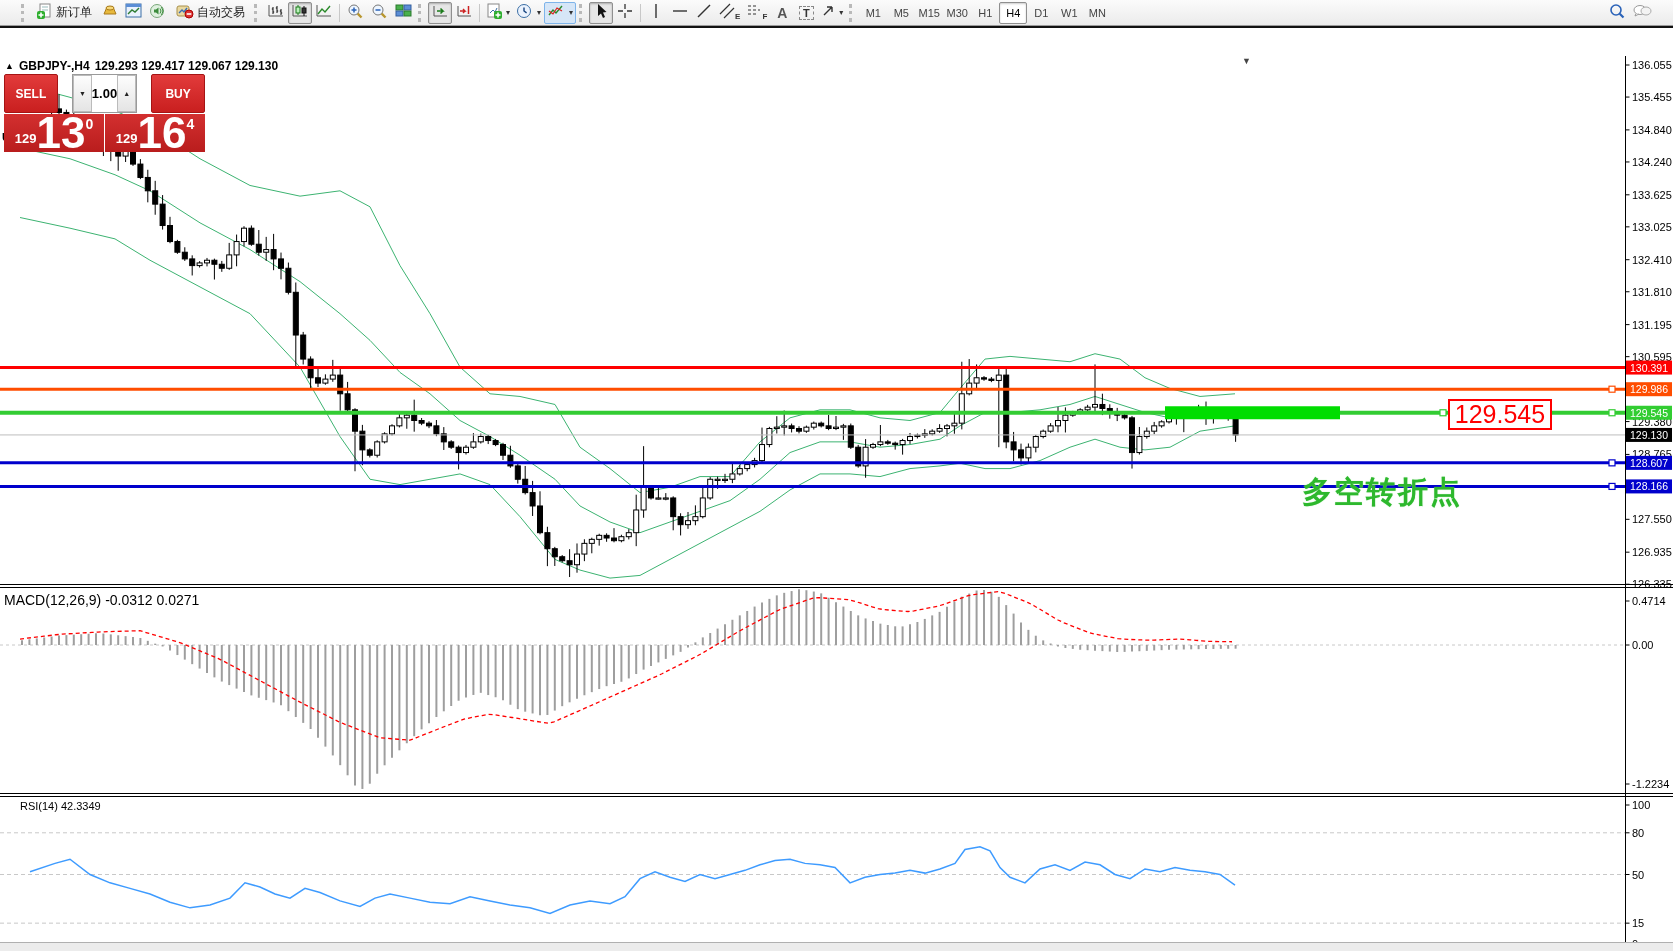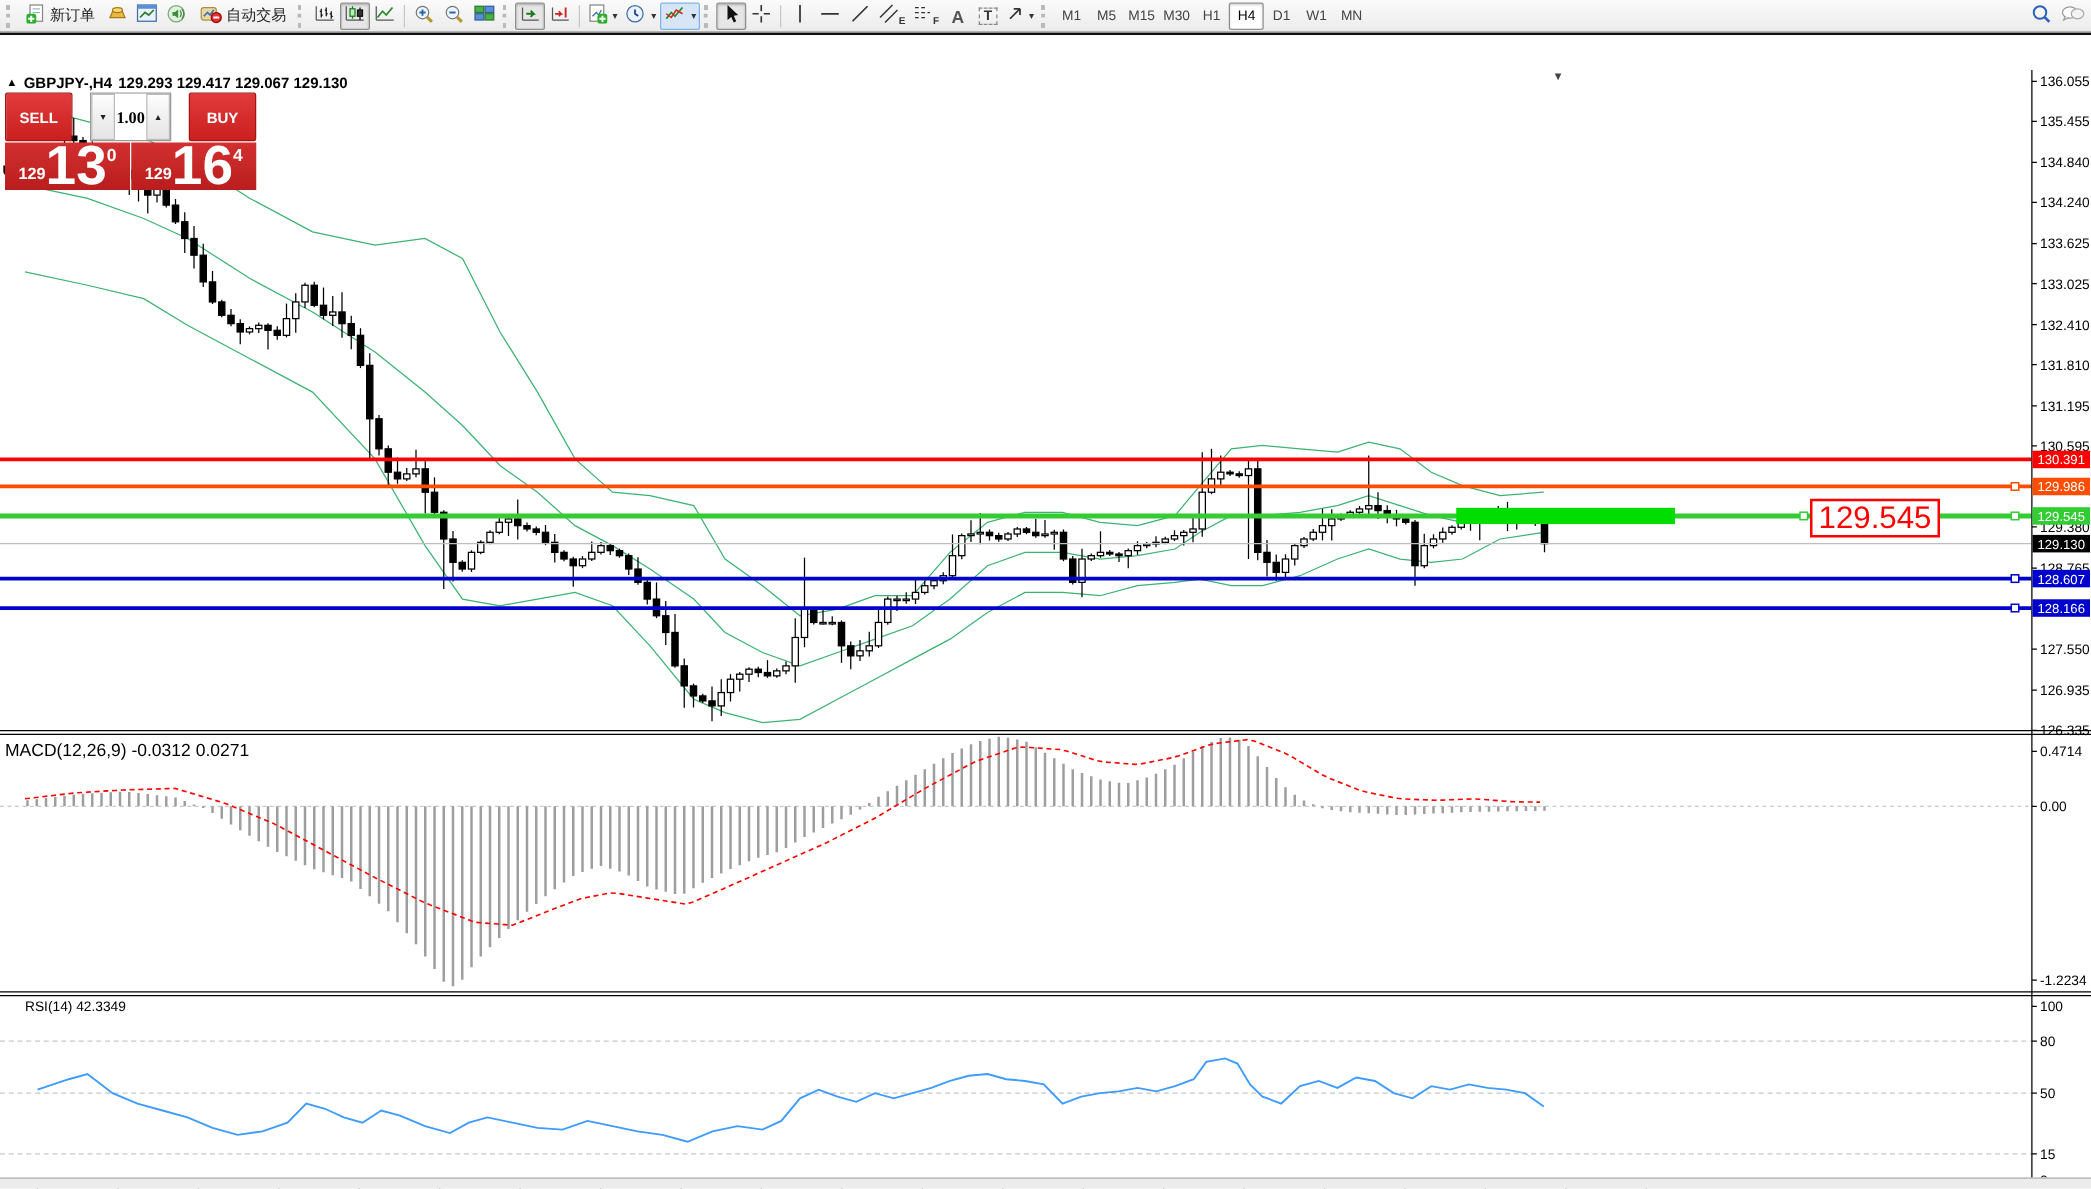--- a/index.html
+++ b/index.html
@@ -1,18 +1,18 @@
 <!DOCTYPE html>
 <html><head>
 <meta charset="utf-8">
 <style>
   html,body{margin:0;padding:0;background:#fff;}
   #app{position:relative;width:1673px;height:951px;font-family:"Liberation Sans","DejaVu Sans",sans-serif;overflow:hidden;background:#fff;}
   
-  #toolbar{position:absolute;left:0;top:0;width:1673px;height:26px;background:linear-gradient(#fbfbfb,#ebebeb);border-bottom:1px solid #9a9a9a;display:flex;align-items:center;padding:0 2px;box-sizing:border-box;z-index:30;}
+  #toolbar{position:absolute;left:0;top:0;width:1673px;height:26px;background:linear-gradient(#fbfbfb,#ebebeb);border-bottom:1px solid #9a9a9a;display:flex;align-items:center;padding:0 18px;box-sizing:border-box;z-index:30;}
   .tb-btn{height:22px;min-width:24px;display:flex;align-items:center;justify-content:center;gap:3px;border:1px solid transparent;border-radius:2px;padding:0 2px;box-sizing:border-box;color:#222;font-size:12px;}
   .tb-btn.labelled{padding:0 5px;}
   .tb-btn.pressed{background:#e6e6e6;border:1px solid #8f8f8f;box-shadow:inset 0 1px 2px rgba(0,0,0,.25);}
   .tb-btn.framed{background:#d6e6f7;border:1px solid #7eb4ea;}
   .tb-sep{width:1px;height:18px;background:#c8c8c8;margin:0 3px;}
   .tb-grip{width:4px;height:18px;margin:0 3px;border-left:3px dotted #b9b9b9;}
   .dd{font-size:8px;color:#333;margin-left:1px;}
   .tf-btn{height:20px;min-width:26px;display:flex;align-items:center;justify-content:center;font-size:11px;color:#444;border:1px solid transparent;border-radius:2px;}
   .tf-btn.active{background:#fff;border:1px solid #8f8f8f;box-shadow:inset 0 1px 2px rgba(0,0,0,.2);color:#000;}
   .tb-right{margin-left:auto;display:flex;align-items:center;}
@@ -20,21 +20,21 @@
   
   #chart-area{position:absolute;left:0;top:26px;width:1673px;height:925px;border-top:2px solid #111;box-sizing:border-box;background:#fff;}
   #chart-svg{position:absolute;left:0;top:0;width:1673px;height:951px;z-index:1;}
   .overlay{position:absolute;z-index:5;}
   #symbol-header{left:5px;top:31px;font-size:12px;font-weight:700;color:#000;display:flex;align-items:center;gap:5px;}
   #symbol-header .tri{font-size:9px;}
   
   #trade-panel{left:4px;top:46px;width:201px;z-index:6;}
   #tp-row1{display:flex;height:39px;gap:14px;}
   .tp-btn{width:52px;background:linear-gradient(#e23b3b,#c91f1f);color:#fff;font-weight:700;font-size:12px;display:flex;align-items:center;justify-content:center;border:1px solid #a51414;border-radius:2px;}
-  #tp-stepper{flex:1;display:flex;border:1px solid #9a9a9a;background:#fff;font-family:Liberation Serif, serif;}
+  #tp-stepper{flex:1;display:flex;border:1px solid #9a9a9a;background:#fff;}
   .step-btn{width:17px;background:linear-gradient(#fdfdfd,#e4e4e4);border:1px solid #bbb;display:flex;align-items:center;justify-content:center;font-size:7px;color:#222;}
   #volume-box{flex:1;display:flex;align-items:center;justify-content:center;font-size:13px;font-weight:700;color:#000;background:#fff;}
   #tp-row2{display:flex;margin-top:1px;height:38px;}
   .tp-price{width:100px;background:linear-gradient(#d33030,#b91d1d);color:#fff;display:flex;align-items:center;justify-content:center;}
   .tp-price.left{border-right:1px solid #fff;}
   .tp-small{font-size:13px;font-weight:700;margin-top:10px;}
   .tp-big{font-size:44px;font-weight:700;line-height:30px;}
   .tp-sup{font-size:14px;font-weight:700;align-self:flex-start;margin-top:2px;}
   #stray-u{left:2px;top:103px;font-size:11px;font-weight:700;color:#000;}
   #macd-label{left:4px;top:564px;font-size:14px;color:#000;}
@@ -922,17 +922,18 @@
           <span class="tp-big">16</span>
           <span class="tp-sup">4</span>
         </div>
       </div>
     </div>
 
     <div class="overlay" id="stray-u">U</div>
     <div class="overlay" id="macd-label">MACD(12,26,9) -0.0312 0.0271</div>
     <div class="overlay" id="rsi-label">RSI(14) 42.3349</div>
     <div class="overlay" id="price-callout">129.545</div>
+    <div class="overlay" id="turning-point">多空转折点</div>
     <div class="overlay" id="chart-top-marker">▼</div>
   </div>
   <div id="bottom-bar"></div>
 
 </div>
 
 </body></html>

